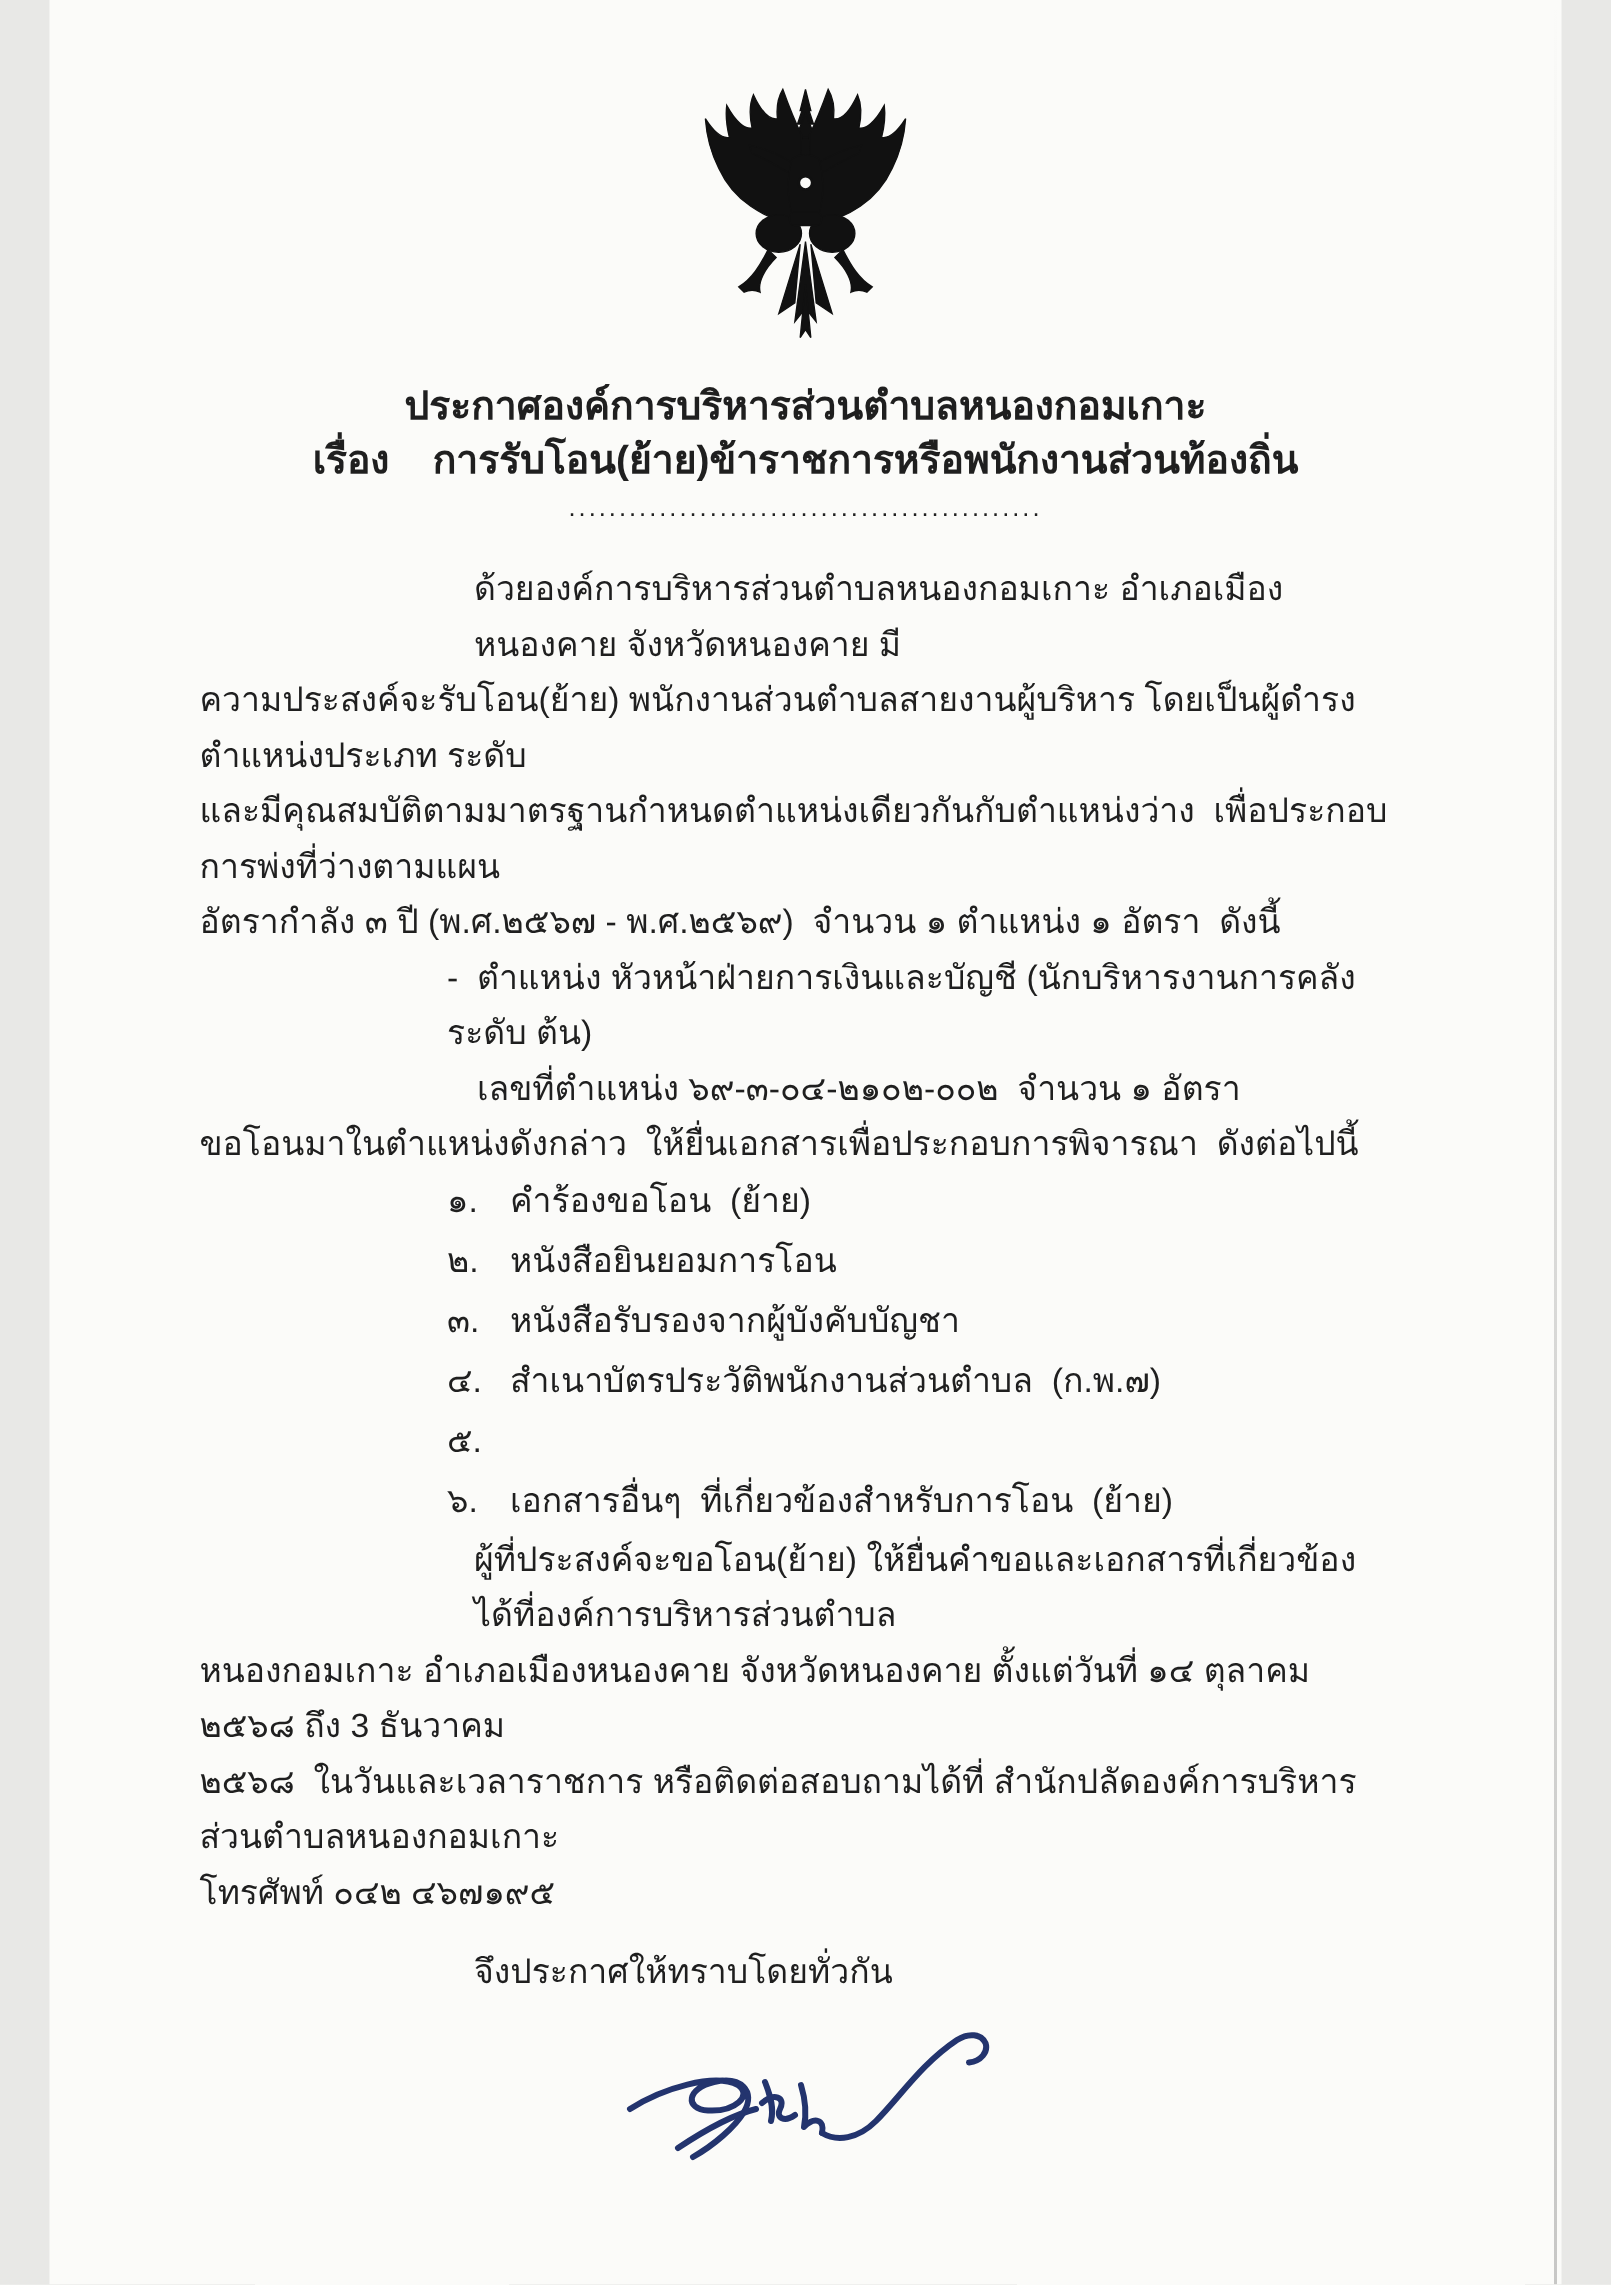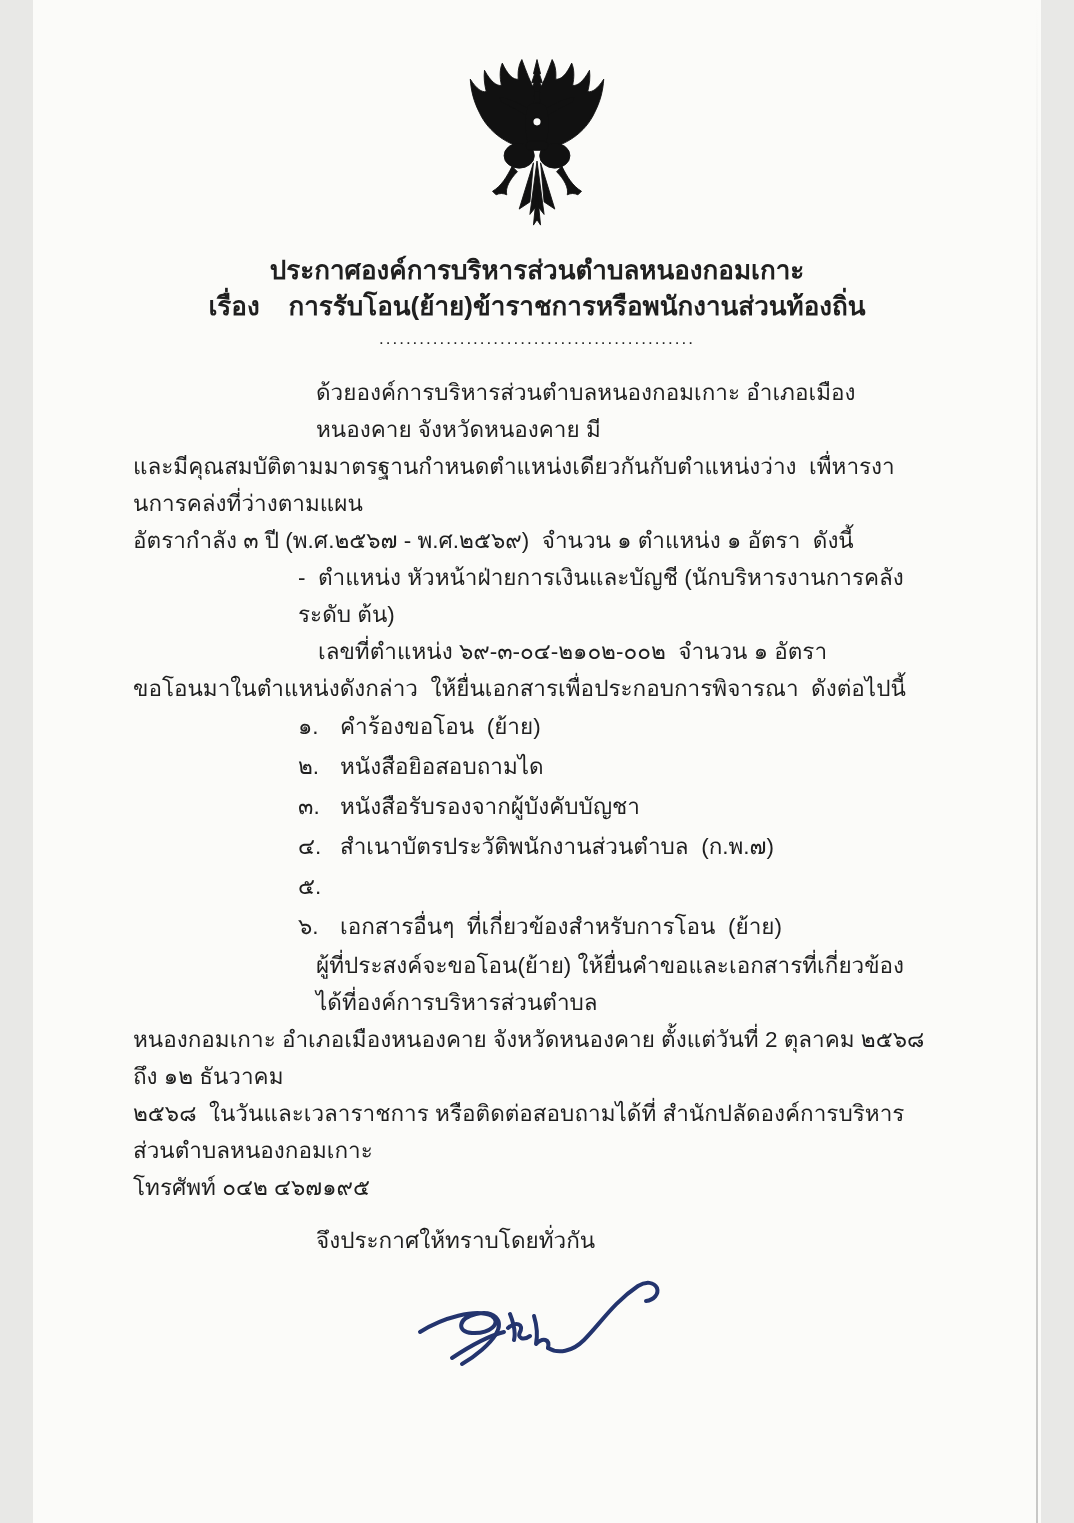--- a/index.html
+++ b/index.html
@@ -73,56 +73,57 @@
     </g>
   </svg>
 
   <div class="title first pre">ประกาศองค์การบริหารส่วนตำบลหนองกอมเกาะ</div>
   <div class="title pre">เรื่อง    การรับโอน(ย้าย)ข้าราชการหรือพนักงานส่วนท้องถิ่น</div>
   <div class="dots">...............................................</div>
 
   <div class="content">
 
     <div class="line indent pre">ด้วยองค์การบริหารส่วนตำบลหนองกอมเกาะ อำเภอเมืองหนองคาย จังหวัดหนองคาย มี</div>
-    <div class="line pre">และมีคุณสมบัติตามมาตรฐานกำหนดตำแหน่งเดียวกันกับตำแหน่งว่าง  เพื่หารงานการคล่งที่ว่างตามแผน</div>
+    <div class="line pre">ความประสงค์จะรับโอน(ย้าย) พนักงานส่วนตำบลสายงานผู้บริหาร โดยเป็นผู้ดำรงตำแหน่งประเภท ระดับ</div>
+    <div class="line pre">และมีคุณสมบัติตามมาตรฐานกำหนดตำแหน่งเดียวกันกับตำแหน่งว่าง  เพื่อประกอบการพ่งที่ว่างตามแผน</div>
     <div class="line pre">อัตรากำลัง ๓ ปี (พ.ศ.๒๕๖๗ - พ.ศ.๒๕๖๙)  จำนวน ๑ ตำแหน่ง ๑ อัตรา  ดังนี้</div>
 
     <div class="line pos-indent pre">-  ตำแหน่ง หัวหน้าฝ่ายการเงินและบัญชี (นักบริหารงานการคลัง ระดับ ต้น)</div>
     <div class="line pos-indent2 pre">เลขที่ตำแหน่ง ๖๙-๓-๐๔-๒๑๐๒-๐๐๒  จำนวน ๑ อัตรา</div>
 
     <div class="line pre">ขอโอนมาในตำแหน่งดังกล่าว  ให้ยื่นเอกสารเพื่อประกอบการพิจารณา  ดังต่อไปนี้</div>
 
     <div class="doc-list">
       <div class="doc-row">
         <span class="doc-no pre">๑.</span>
         <span class="pre">คำร้องขอโอน  (ย้าย)</span>
       </div>
       <div class="doc-row">
         <span class="doc-no pre">๒.</span>
-        <span class="pre">หนังสือยิอสอบถามได</span>
+        <span class="pre">หนังสือยินยอมการโอน</span>
       </div>
       <div class="doc-row">
         <span class="doc-no pre">๓.</span>
         <span class="pre">หนังสือรับรองจากผู้บังคับบัญชา</span>
       </div>
       <div class="doc-row">
         <span class="doc-no pre">๔.</span>
         <span class="pre">สำเนาบัตรประวัติพนักงานส่วนตำบล  (ก.พ.๗)</span>
       </div>
       <div class="doc-row">
         <span class="doc-no pre">๕.</span>
       </div>
       <div class="doc-row">
         <span class="doc-no pre">๖.</span>
         <span class="pre">เอกสารอื่นๆ  ที่เกี่ยวข้องสำหรับการโอน  (ย้าย)</span>
       </div>
     </div>
 
     <div class="line indent pre">ผู้ที่ประสงค์จะขอโอน(ย้าย) ให้ยื่นคำขอและเอกสารที่เกี่ยวข้องได้ที่องค์การบริหารส่วนตำบล</div>
-    <div class="line pre">หนองกอมเกาะ อำเภอเมืองหนองคาย จังหวัดหนองคาย ตั้งแต่วันที่ 2 ตุลาคม ๒๕๖๘ ถึง ๑๒ ธันวาคม</div>
+    <div class="line pre">หนองกอมเกาะ อำเภอเมืองหนองคาย จังหวัดหนองคาย ตั้งแต่วันที่ ๑๔ ตุลาคม ๒๕๖๘ ถึง 3 ธันวาคม</div>
     <div class="line pre">๒๕๖๘  ในวันและเวลาราชการ หรือติดต่อสอบถามได้ที่ สำนักปลัดองค์การบริหารส่วนตำบลหนองกอมเกาะ</div>
     <div class="line pre">โทรศัพท์ ๐๔๒ ๔๖๗๑๙๕</div>
 
     <div class="closing-line pre">จึงประกาศให้ทราบโดยทั่วกัน</div>
 
     <div class="sig-block">
       <svg class="sig-svg" viewBox="0 0 270 96" aria-hidden="true">
         <g fill="none" stroke="#23346e" stroke-width="4" stroke-linecap="round" stroke-linejoin="round">
           <path d="M18 58 C40 44 74 34 90 42 C100 49 88 60 70 59 C54 58 56 44 74 40 C92 36 102 46 94 60 C88 70 74 82 60 90"></path>
           <path d="M50 84 C68 72 86 62 102 58"></path>

